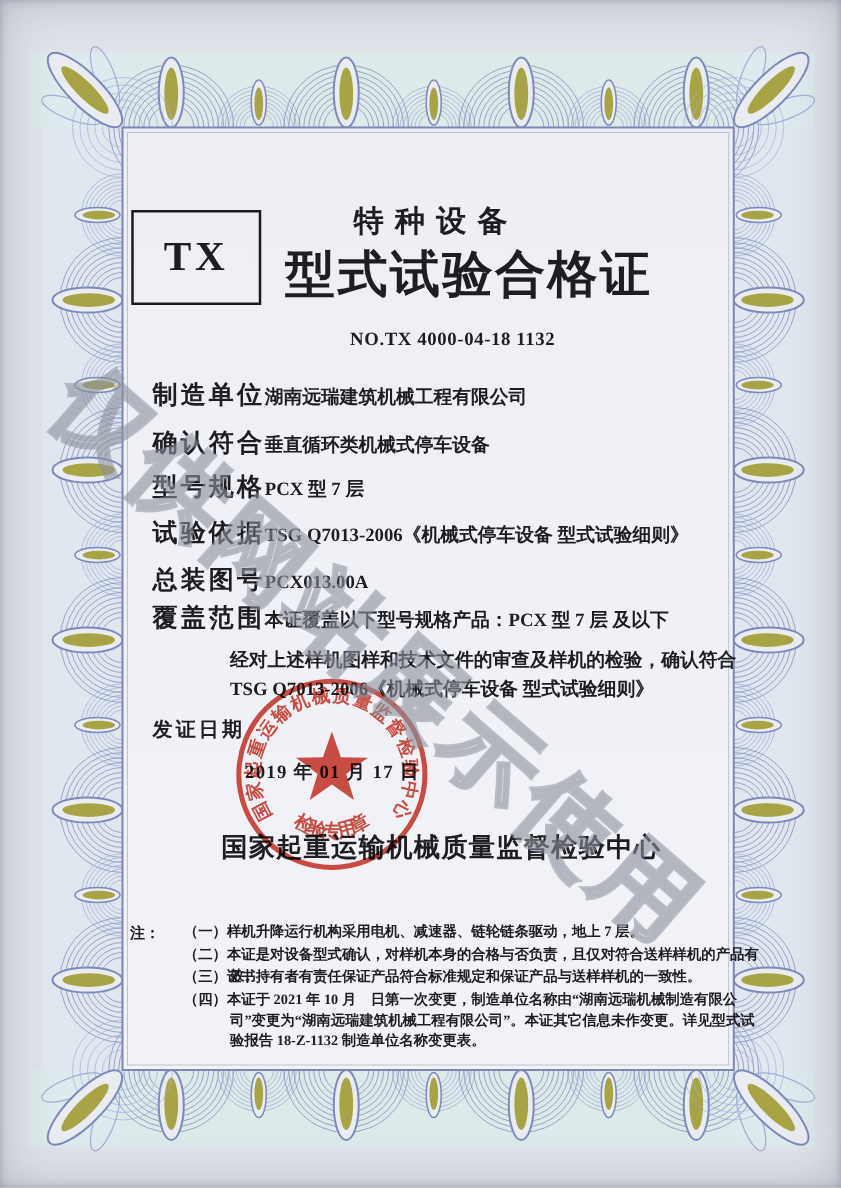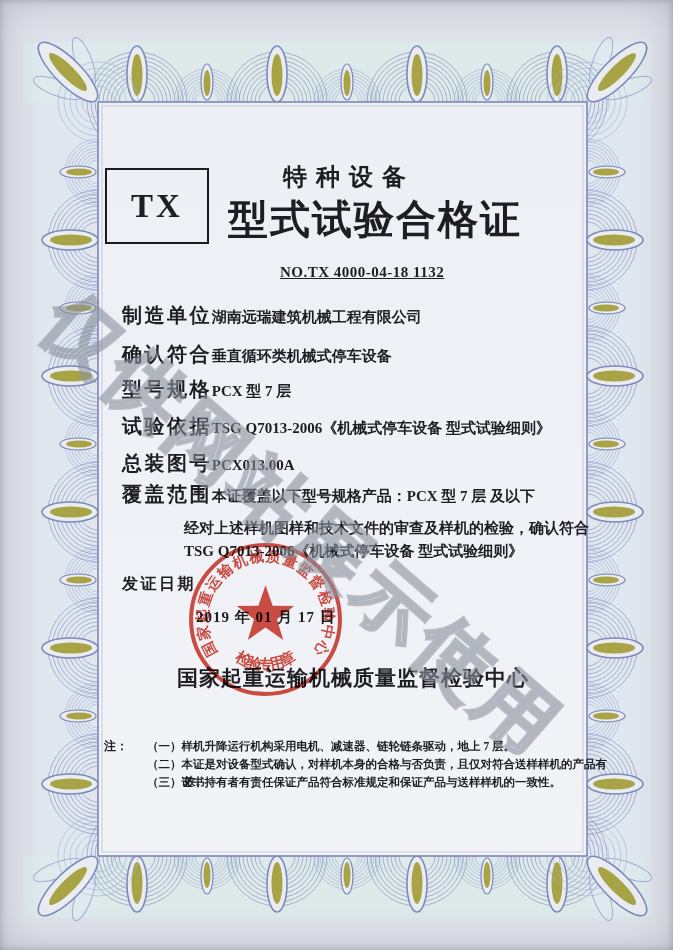--- a/index.html
+++ b/index.html
@@ -8,21 +8,21 @@
   .photo::after{content:"";position:absolute;inset:0;pointer-events:none;z-index:10;
     box-shadow:inset 0 0 42px rgba(88,92,110,.30), inset 0 0 7px rgba(70,72,85,.35);}
   #border-svg{position:absolute;left:0;top:0;z-index:0;}
   .layer{position:absolute;left:0;top:0;width:673px;height:850px;z-index:2;color:#1d1d22;}
   .abs{position:absolute;white-space:nowrap;}
   .tx-box{left:105px;top:168px;width:100px;height:72px;border:2px solid #1b1b1f;
     display:flex;align-items:center;justify-content:center;
     font-size:33px;font-weight:bold;letter-spacing:3px;}
   .title-top{left:283px;top:161px;font-size:24px;font-weight:600;letter-spacing:9px;}
   .title-main{left:228px;top:192px;font-size:40px;font-weight:600;letter-spacing:2px;}
-  .cert-no{left:280px;top:264px;font-size:15px;font-weight:600;letter-spacing:.5px;text-decoration:underline;}
+  .cert-no{left:280px;top:264px;font-size:15px;font-weight:600;letter-spacing:.5px;}
   .frow{left:122px;font-size:15px;}
   .flabel{display:inline-block;width:86px;font-size:20px;font-weight:600;letter-spacing:2.5px;}
   .fvalue{font-size:15px;font-weight:700;}
   .stmt{left:184px;font-size:15px;font-weight:600;}
   .date-label{left:122px;top:574px;font-size:16px;font-weight:600;letter-spacing:2.5px;}
   .date-value{left:196px;top:608px;font-size:15px;font-weight:600;letter-spacing:1px;}
   .authority{left:177px;top:664px;font-size:21px;font-weight:bold;letter-spacing:1px;}
   .notes-label{left:104px;top:738px;font-size:12px;font-weight:600;}
   .note{position:absolute;left:147px;width:428px;font-size:11.5px;font-weight:700;
     line-height:16.5px;white-space:normal;padding-left:37px;text-indent:-37px;}
@@ -185,20 +185,21 @@
 
     <div class="abs date-label">发证日期</div>
     <div class="abs date-value">2019 年 01 月 17 日</div>
 
     <div class="abs authority">国家起重运输机械质量监督检验中心</div>
 
     <div class="abs notes-label">注：</div>
     <div class="note" style="top:738px">（一）样机升降运行机构采用电机、减速器、链轮链条驱动，地上 7 层。</div>
     <div class="note" style="top:756px">（二）本证是对设备型式确认，对样机本身的合格与否负责，且仅对符合送样样机的产品有效。</div>
     <div class="note" style="top:774px">（三）证书持有者有责任保证产品符合标准规定和保证产品与送样样机的一致性。</div>
+    <div class="note" style="top:792px">（四）本证于 2021 年 10 月　日第一次变更，制造单位名称由“湖南远瑞机械制造有限公司”变更为“湖南远瑞建筑机械工程有限公司”。本证其它信息未作变更。详见型式试验报告 18-Z-1132 制造单位名称变更表。</div>
   </div>
 
   <svg id="seal" width="165" height="165" viewBox="0 0 164 164" xmlns="http://www.w3.org/2000/svg" xmlns:xlink="http://www.w3.org/1999/xlink">
     <defs>
       <path id="sealTopArc" d="M34.5,115.3 A58,58 0 1 1 129.5,115.3" fill="none"></path>
       <path id="sealBottomArc" d="M49.9,120.3 A50,50 0 0 0 114.1,120.3" fill="none"></path>
     </defs>
     <circle cx="82" cy="82" r="74" fill="none" stroke="#cf372b" stroke-width="4"></circle>
     <polygon fill="#cf372b" points="82,48 89.1,68.3 110.5,68.7 93.4,81.7 99.6,102.3 82,90 64.4,102.3 70.6,81.7 53.5,68.7 74.9,68.3"></polygon>
     <text font-size="14.5" font-weight="bold" fill="#cf372b" font-family="Liberation Serif, DejaVu Serif, serif">

